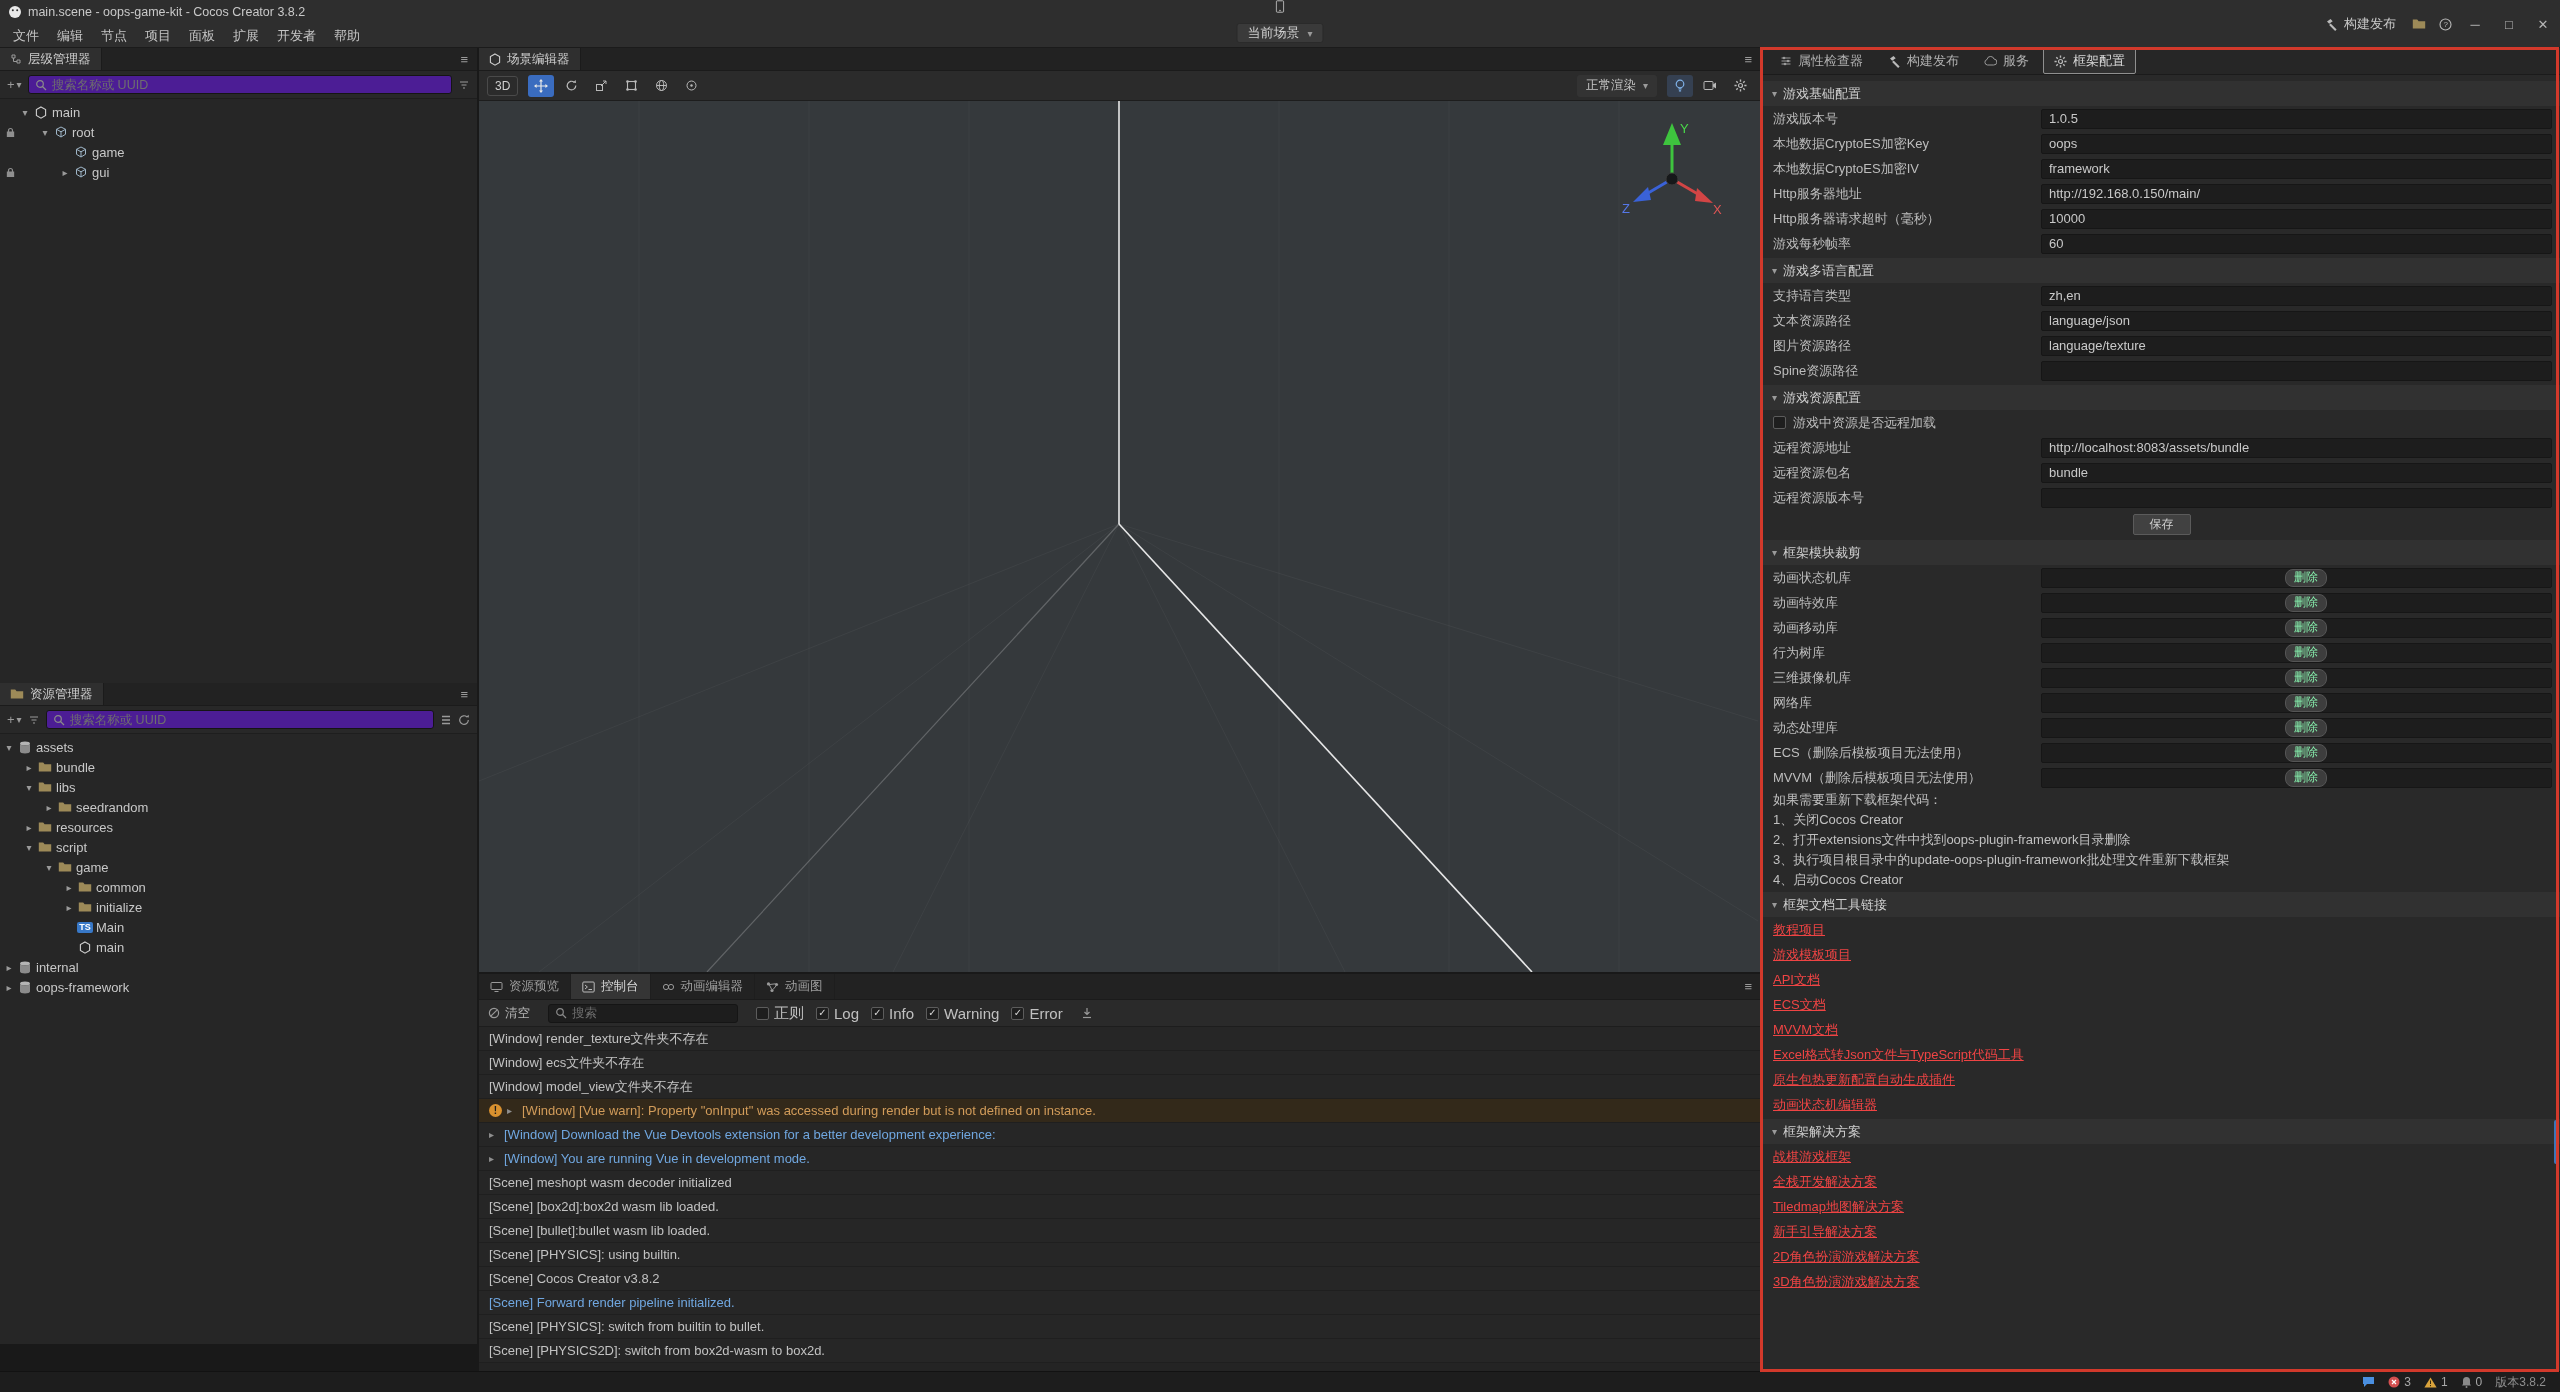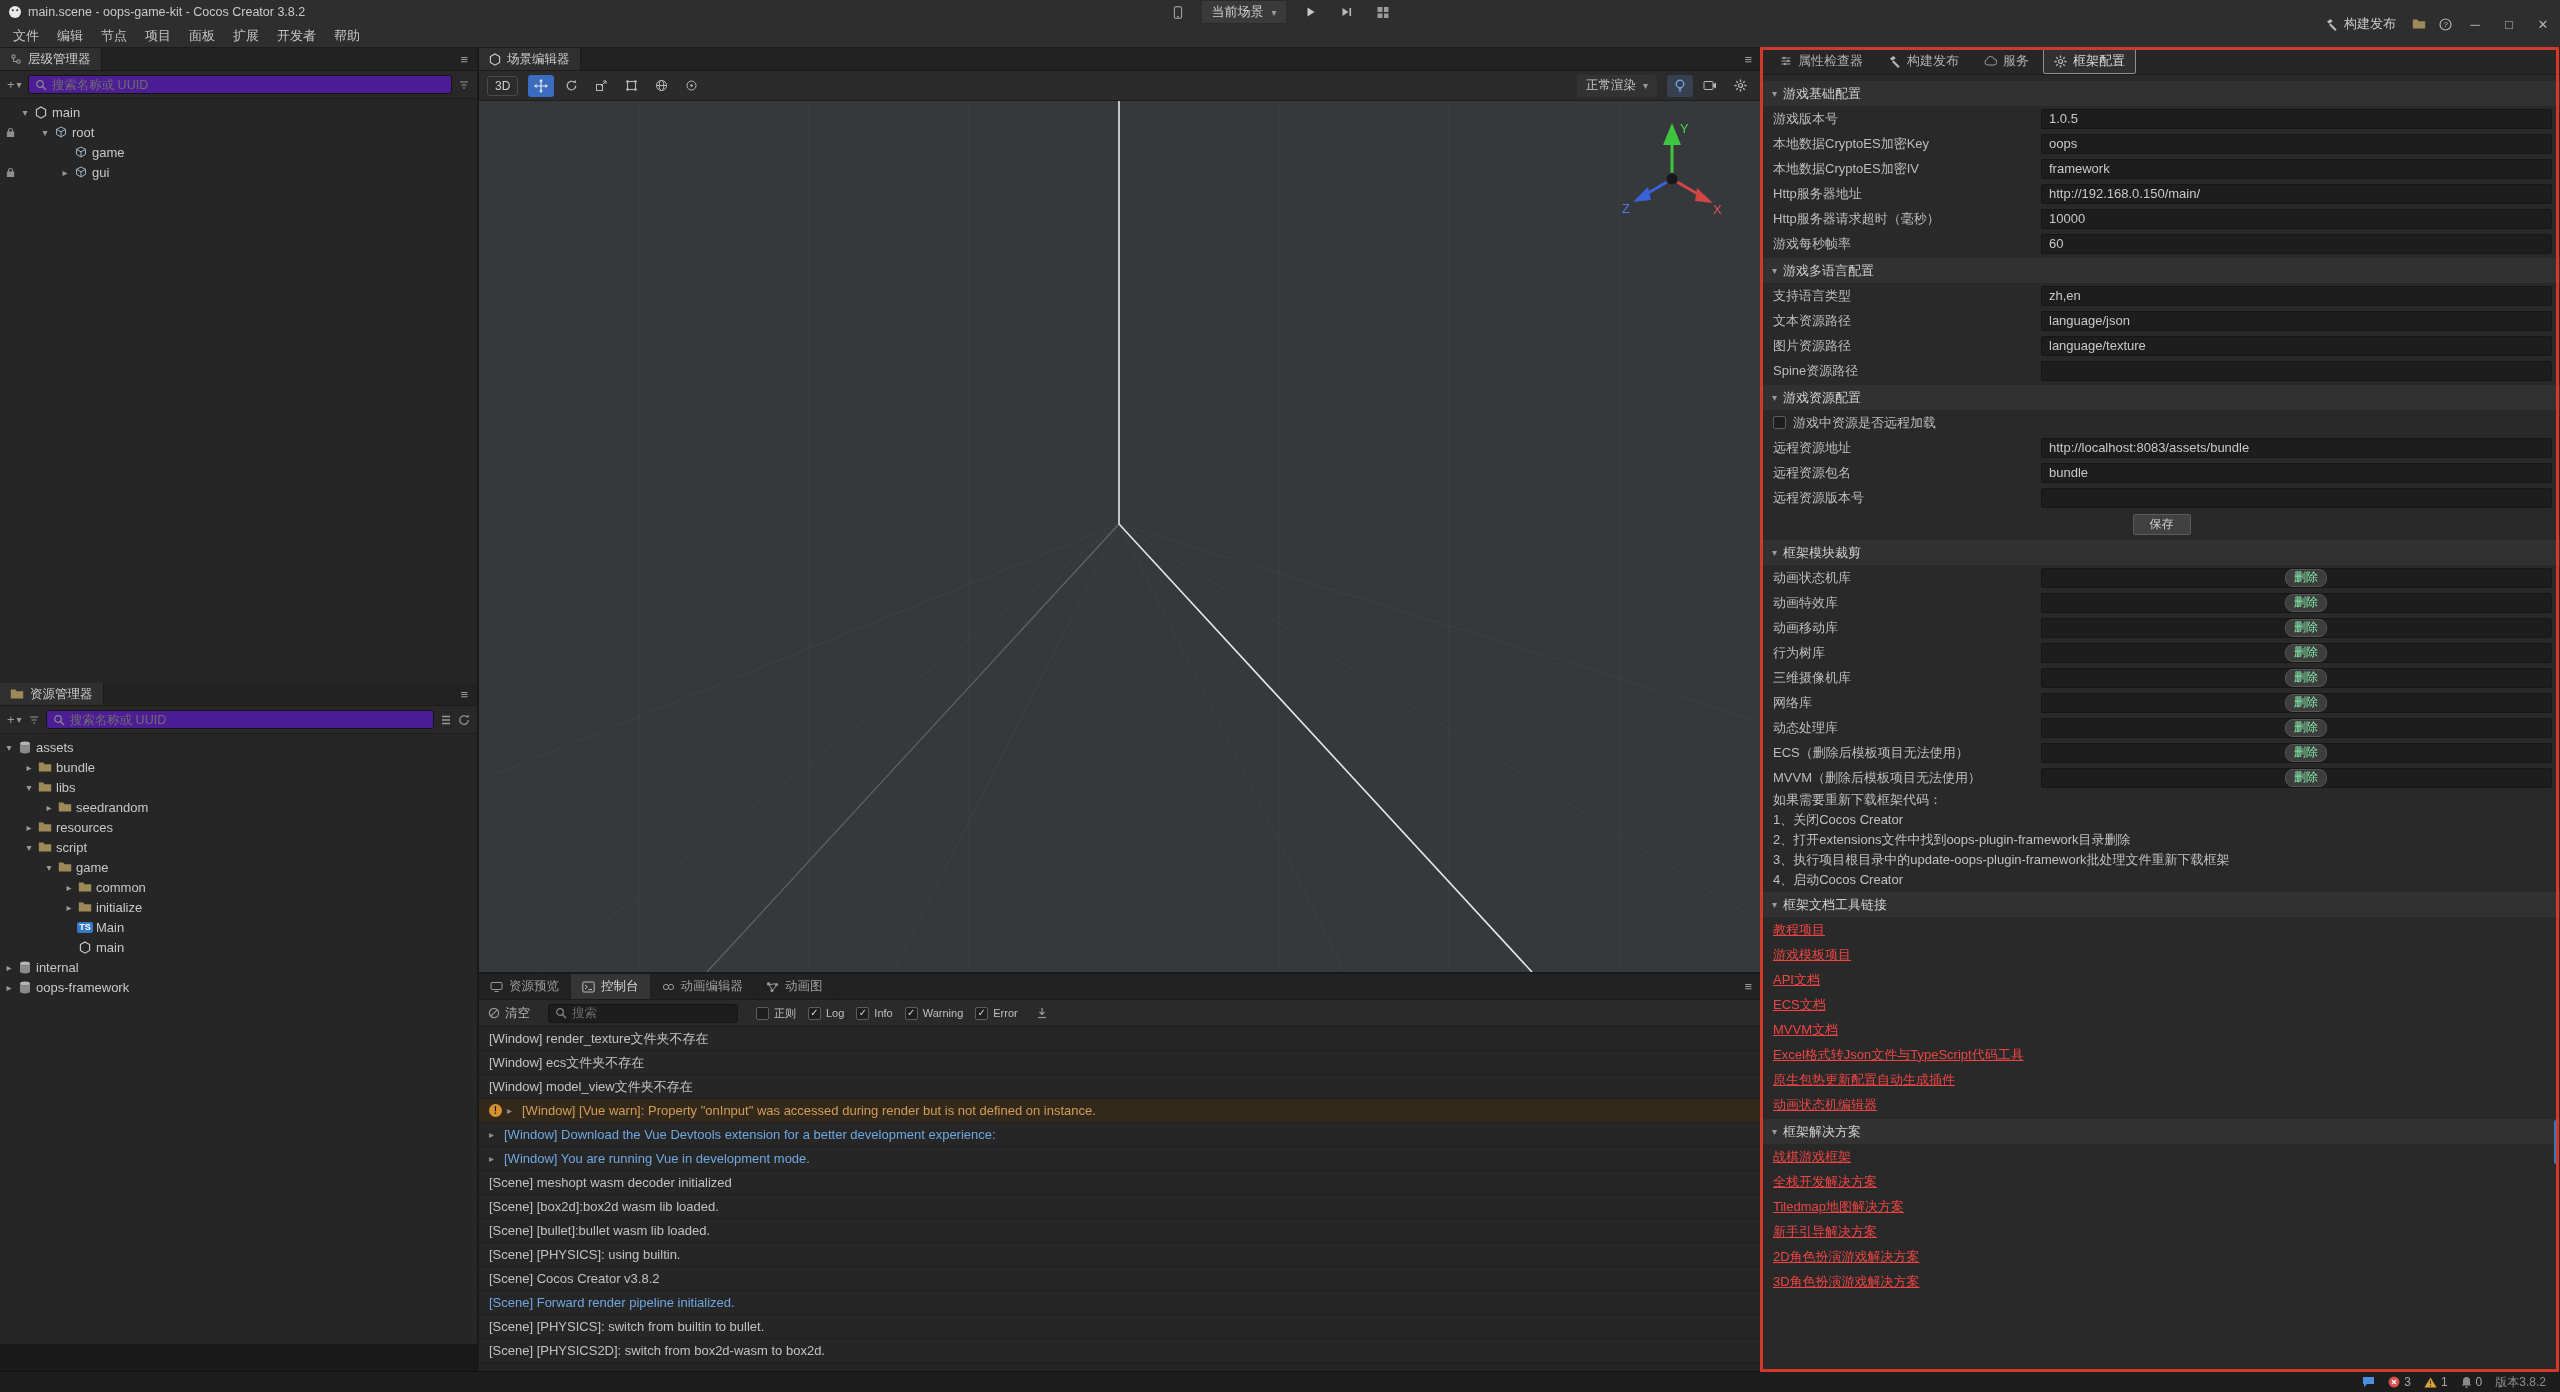--- a/index.html
+++ b/index.html
@@ -8,21 +8,21 @@
 .icon{display:inline-flex;align-items:center;justify-content:center;line-height:0;}
 .icon svg{display:block;}
 
 
 .titlebar{position:absolute;left:0;top:0;width:2560px;height:48px;background:#2e2e2e;border-bottom:1px solid #1b1b1b;}
 .tb-left{position:absolute;left:0;top:0;height:48px;}
 .tb-title-row{height:24px;display:flex;align-items:center;gap:6px;padding-left:8px;}
 .tb-title{font-size:12.5px;color:#c9c9c9;}
 .tb-menus{height:24px;display:flex;align-items:center;padding-left:4px;}
 .menu-item{padding:0 9px;font-size:13px;color:#c4c4c4;cursor:default;}
-.tb-center{position:absolute;left:50%;top:0;height:48px;transform:translateX(-50%);display:flex;gap:10px;}
+.tb-center{position:absolute;left:50%;top:0;height:48px;transform:translateX(-50%);display:flex;align-items:center;gap:10px;flex-direction:column;}
 .scene-select{display:flex;align-items:center;gap:8px;background:#3a3a3a;border:1px solid #2a2a2a;border-radius:3px;height:24px;padding:0 10px;color:#cfcfcf;font-size:13px;}
 .caret{color:#9a9a9a;font-size:10px;}
 .tb-btn{width:26px;height:24px;display:flex;align-items:center;justify-content:center;color:#b9b9b9;}
 .tb-right{position:absolute;right:0;top:0;height:48px;display:flex;align-items:center;}
 .build-btn{display:flex;align-items:center;gap:6px;color:#c9c9c9;font-size:13px;padding:0 10px;height:26px;}
 .win-btn{width:34px;height:48px;display:flex;align-items:center;justify-content:center;color:#b5b5b5;font-size:13px;}
 
 
 .panel{position:absolute;background:#262626;display:flex;flex-direction:column;overflow:hidden;}
 .panel-header{height:23px;background:#222222;display:flex;align-items:center;flex:none;border-bottom:1px solid #1b1b1b;}
@@ -61,21 +61,21 @@
 .console-tabs{height:26px;background:#222;display:flex;align-items:center;border-bottom:1px solid #1b1b1b;flex:none;}
 .c-tab{height:100%;display:flex;align-items:center;gap:6px;padding:0 11px;font-size:12.5px;color:#9f9f9f;border-right:1px solid #1e1e1e;cursor:pointer;}
 .c-tab.active{background:#353535;color:#dadada;}
 .console-toolbar{height:27px;background:#2a2a2a;border-bottom:1px solid #1d1d1d;display:flex;align-items:center;gap:18px;padding:0 9px;flex:none;}
 .clear-btn{display:flex;align-items:center;gap:5px;color:#b5b5b5;font-size:12.5px;cursor:pointer;}
 .console-search{width:190px;height:19px;background:#1d1d1d;border:1px solid #151515;border-radius:3px;display:flex;align-items:center;gap:5px;padding:0 6px;}
 .console-search input{flex:1;background:transparent;border:none;outline:none;color:#c8c8c8;font-size:12.5px;font-family:inherit;min-width:0;}
 .console-search input::placeholder{color:#6e6e6e;}
 .check-wrap{display:flex;align-items:center;gap:5px;cursor:pointer;}
 .checkbox{width:13px;height:13px;background:#1e1e1e;border:1px solid #5c5c5c;border-radius:2px;display:inline-flex;align-items:center;justify-content:center;color:#d6d6d6;font-size:10px;line-height:1;flex:none;}
-.check-label{color:#c0c0c0;font-size:11px;}
+.check-label{color:#c0c0c0;font-size:15px;}
 .log-list{flex:1;background:#242424;overflow:hidden;}
 .log-row{height:24px;display:flex;align-items:center;border-bottom:1px solid #1f1f1f;background:#262626;padding-left:10px;font-size:13px;color:#c2c2c2;}
 .log-row.info{color:#70a7e0;}
 .log-row.warning{background:#33291a;color:#d29c5a;}
 .log-expand{width:15px;color:#8f8f8f;font-size:10px;flex:none;}
 .warn-badge{width:13px;height:13px;border-radius:50%;background:#d9912f;color:#1d1d1d;font-size:10px;font-weight:bold;display:inline-flex;align-items:center;justify-content:center;margin-right:5px;flex:none;}
 .log-text{white-space:nowrap;}
 
 
 .insp-tabs{height:27px;background:#262626;border-bottom:1px solid #1b1b1b;display:flex;align-items:center;gap:3px;padding-left:6px;flex:none;}

